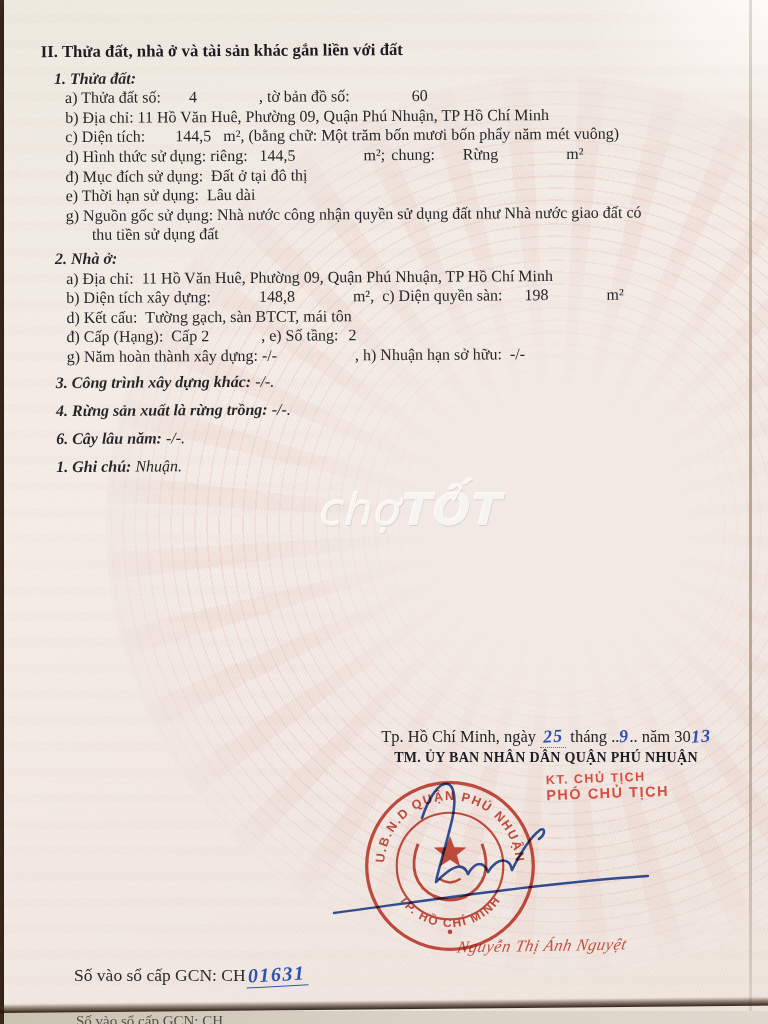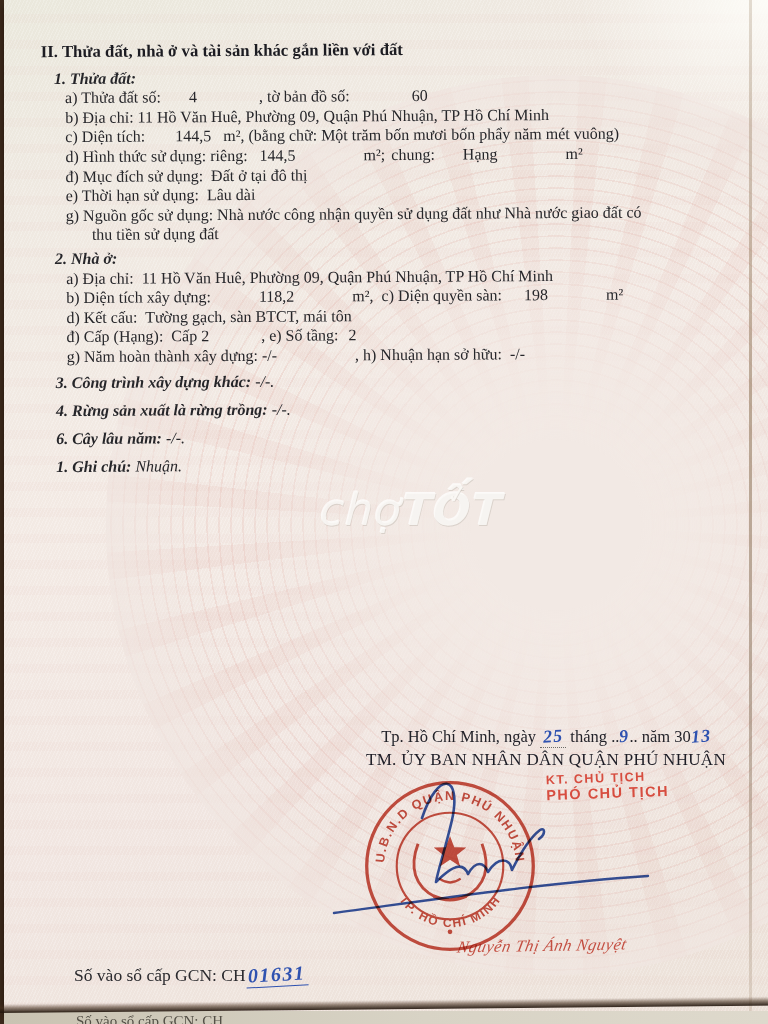--- a/index.html
+++ b/index.html
@@ -40,21 +40,21 @@
   .wm{position:absolute;left:316px;top:484px;z-index:1;font-family:"DejaVu Sans","Liberation Sans",sans-serif;
     font-size:44px;font-style:italic;letter-spacing:1px;opacity:.8;transform:skewX(-3deg);
     color:rgba(253,253,250,.88);
     text-shadow:.7px .7px 0 rgba(185,178,170,.55),-.7px -.7px 0 rgba(255,255,255,.95);}
   .wm-b{font-weight:800;}
   .wm-check{position:absolute;left:126px;top:-4px;font-size:25px;font-weight:bold;transform:rotate(-8deg);
     color:rgba(253,253,250,.95);text-shadow:.7px .7px 0 rgba(185,178,170,.5);}
   
   .sign{position:absolute;left:330px;top:727px;right:10px;z-index:2;text-align:center;color:#23232a;}
   .date-ln{font-size:16.5px;white-space:pre;}
-  .committee{font-weight:normal;font-size:17px;letter-spacing:.3px;margin-top:3px;color:#1d1d26;}
+  .committee{font-weight:bold;font-size:14px;letter-spacing:.3px;margin-top:3px;color:#1d1d26;}
   .chairman{font-weight:bold;font-size:17px;letter-spacing:1px;margin-top:2px;color:#1d1d26;}
   .hw{color:#2f52b0;font-style:italic;font-weight:bold;font-size:18px;display:inline-block;
     transform:rotate(-4deg);letter-spacing:1px;line-height:0;}
   .hw-day{border-bottom:1.6px dotted #6b6b66;padding:0 3px 1px;}
   .overstamp{position:absolute;left:212px;top:44px;text-align:left;color:#d4392a;font-weight:bold;
     font-family:"Liberation Sans","DejaVu Sans",sans-serif;transform:rotate(-2deg);opacity:.88;z-index:3;}
   .ovs1{font-size:12.5px;letter-spacing:1.5px;}
   .ovs2{font-size:14.5px;letter-spacing:1.5px;}
   
   .stamp{position:absolute;left:354px;top:774px;width:184px;height:184px;z-index:3;opacity:.88;mix-blend-mode:multiply;}
@@ -90,29 +90,29 @@
       <span class="wm-check">✓</span>
     </div>
 
     <div class="content">
       <div class="ln title">II. Thửa đất, nhà ở và tài sản khác gắn liền với đất</div>
 
       <div class="ln h-num">1. Thửa đất:</div>
       <div class="ln"><span>a) Thửa đất số:</span><i class="sp" style="width:28px"></i><span>4</span><i class="sp" style="width:62px"></i><span>, tờ bản đồ số:</span><i class="sp" style="width:62px"></i><span>60</span></div>
       <div class="ln">b) Địa chỉ: 11 Hồ Văn Huê, Phường 09, Quận Phú Nhuận, TP Hồ Chí Minh</div>
       <div class="ln"><span>c) Diện tích:</span><i class="sp" style="width:30px"></i><span>144,5</span><i class="sp" style="width:12px"></i><span>m²,</span> <span>(bằng chữ: Một trăm bốn mươi bốn phẩy năm mét vuông)</span></div>
-      <div class="ln"><span>d) Hình thức sử dụng: riêng:</span><i class="sp" style="width:12px"></i><span>144,5</span><i class="sp" style="width:68px"></i><span>m²;</span><i class="sp" style="width:6px"></i><span>chung:</span><i class="sp" style="width:28px"></i><span>Hạng</span><i class="sp" style="width:68px"></i><span>m²</span></div>
+      <div class="ln"><span>d) Hình thức sử dụng: riêng:</span><i class="sp" style="width:12px"></i><span>144,5</span><i class="sp" style="width:68px"></i><span>m²;</span><i class="sp" style="width:6px"></i><span>chung:</span><i class="sp" style="width:28px"></i><span>Rừng</span><i class="sp" style="width:68px"></i><span>m²</span></div>
       <div class="ln">đ) Mục đích sử dụng:  Đất ở tại đô thị</div>
       <div class="ln">e) Thời hạn sử dụng:  Lâu dài</div>
       <div class="ln">g) Nguồn gốc sử dụng: Nhà nước công nhận quyền sử dụng đất như Nhà nước giao đất có</div>
       <div class="ln cont2">thu tiền sử dụng đất</div>
 
       <div class="ln h-num">2. Nhà ở:</div>
       <div class="ln">a) Địa chỉ:  11 Hồ Văn Huê, Phường 09, Quận Phú Nhuận, TP Hồ Chí Minh</div>
-      <div class="ln"><span>b) Diện tích xây dựng:</span><i class="sp" style="width:48px"></i><span>118,2</span><i class="sp" style="width:58px"></i><span>m²,</span><i class="sp" style="width:8px"></i><span>c) Diện quyền sàn:</span><i class="sp" style="width:22px"></i><span>198</span><i class="sp" style="width:58px"></i><span>m²</span></div>
+      <div class="ln"><span>b) Diện tích xây dựng:</span><i class="sp" style="width:48px"></i><span>148,8</span><i class="sp" style="width:58px"></i><span>m²,</span><i class="sp" style="width:8px"></i><span>c) Diện quyền sàn:</span><i class="sp" style="width:22px"></i><span>198</span><i class="sp" style="width:58px"></i><span>m²</span></div>
       <div class="ln">d) Kết cấu:  Tường gạch, sàn BTCT, mái tôn</div>
       <div class="ln"><span>đ) Cấp (Hạng):</span><i class="sp" style="width:8px"></i><span>Cấp 2</span><i class="sp" style="width:52px"></i><span>, e) Số tầng:</span><i class="sp" style="width:10px"></i><span>2</span></div>
       <div class="ln"><span>g) Năm hoàn thành xây dựng:</span> <span>-/-</span><i class="sp" style="width:78px"></i><span>, h) Nhuận hạn sở hữu:</span><i class="sp" style="width:8px"></i><span>-/-</span></div>
 
       <div class="ln big-item"><span>3. Công trình xây dựng khác:</span> <span class="big-val">-/-.</span></div>
       <div class="ln big-item"><span>4. Rừng sản xuất là rừng trồng:</span> <span class="big-val">-/-.</span></div>
       <div class="ln big-item"><span>6. Cây lâu năm:</span> <span class="big-val">-/-.</span></div>
       <div class="ln big-item"><span>1. Ghi chú:</span> <span class="big-val">Nhuận.</span></div>
     </div>
 

